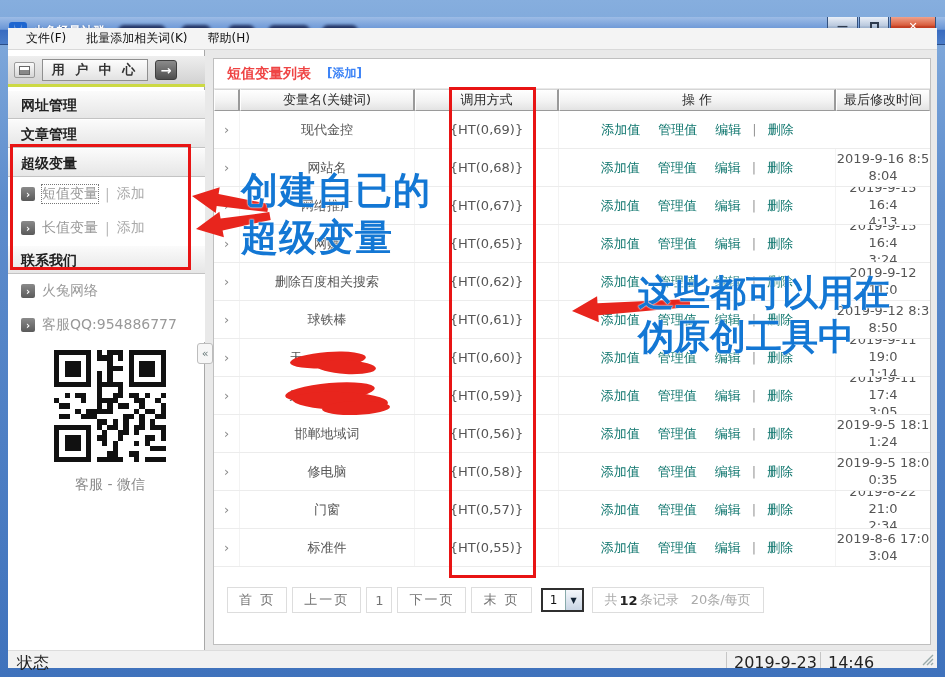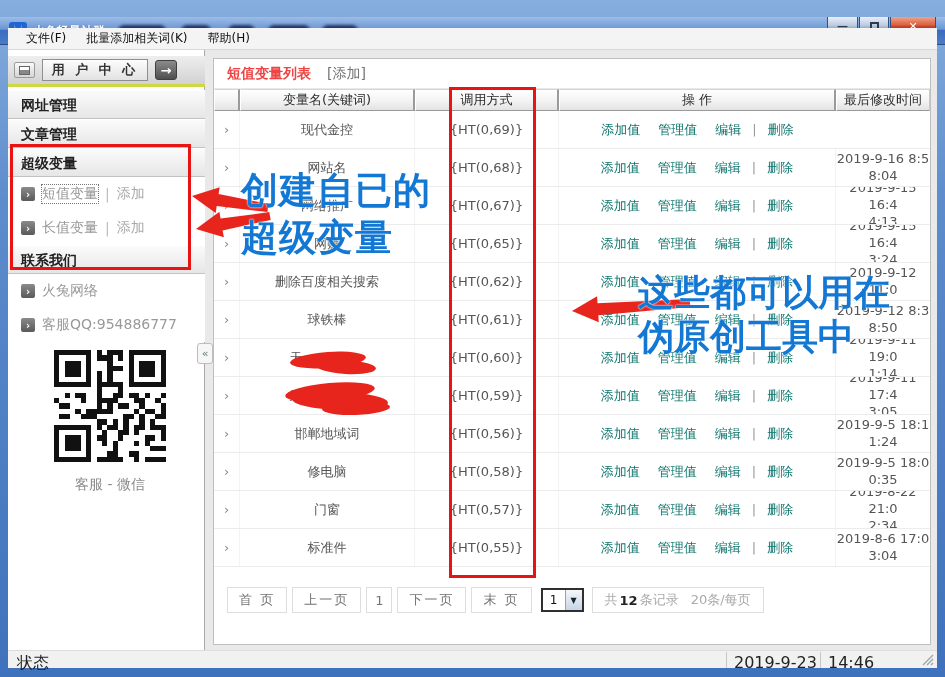--- a/index.html
+++ b/index.html
@@ -72,21 +72,21 @@
     background:#f6f6f6; border:1px solid #bdbdbd; border-radius:3px; color:#677;
     font-size:11px; display:flex; align-items:center; justify-content:center; cursor:pointer; z-index:5; }
 
   
   .main { position:absolute; left:197px; top:0; width:732px; height:600px; }
   .panel { position:absolute; left:8px; top:8px; width:718px; height:587px;
     background:#fff; border:1px solid #bfbfbf; }
   .panel-title-row { height:30px; display:flex; align-items:center; padding-left:13px;
     border-bottom:1px solid #e9e9e9; }
   .panel-title { font-size:14px; font-weight:bold; color:#ef4444; }
-  .panel-add { font-size:14px; font-weight:normal; color:#737373; margin-left:16px; cursor:pointer; }
+  .panel-add { font-size:12px; font-weight:bold; color:#3b82f6; margin-left:16px; cursor:pointer; }
 
   .grid-row { display:grid; grid-template-columns:26px 175px 144px 277px 1fr; }
   .thead .cell { height:22px; display:flex; align-items:center; justify-content:center;
     font-size:13px; font-weight:normal; color:#2b2b2b;
     background:linear-gradient(180deg,#ffffff,#f3f3f3 55%,#e3e3e3);
     border-right:2px solid #9a9a9a; border-left:1px solid #fff;
     border-top:1px solid #d5d5d5; border-bottom:1px solid #9a9a9a; }
   .thead .cell:last-child { border-right:1px solid #c9c9c9; }
   .trow { height:38px; border-bottom:1px solid #ececec; }
   .trow .cell { display:flex; align-items:center; justify-content:center; font-size:13px;

